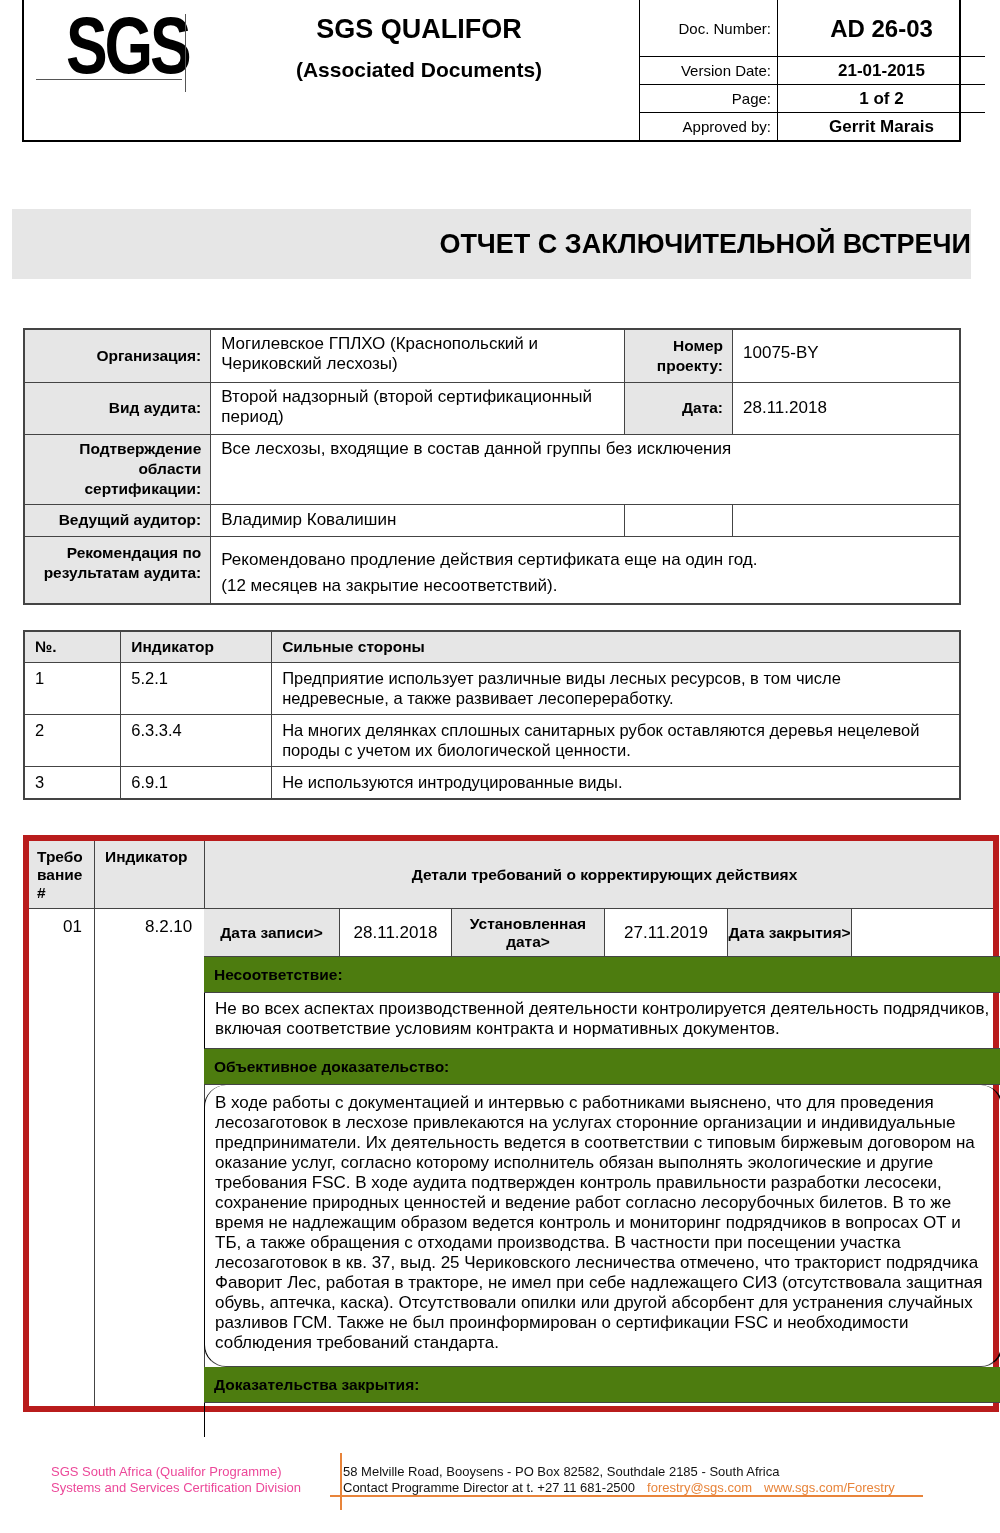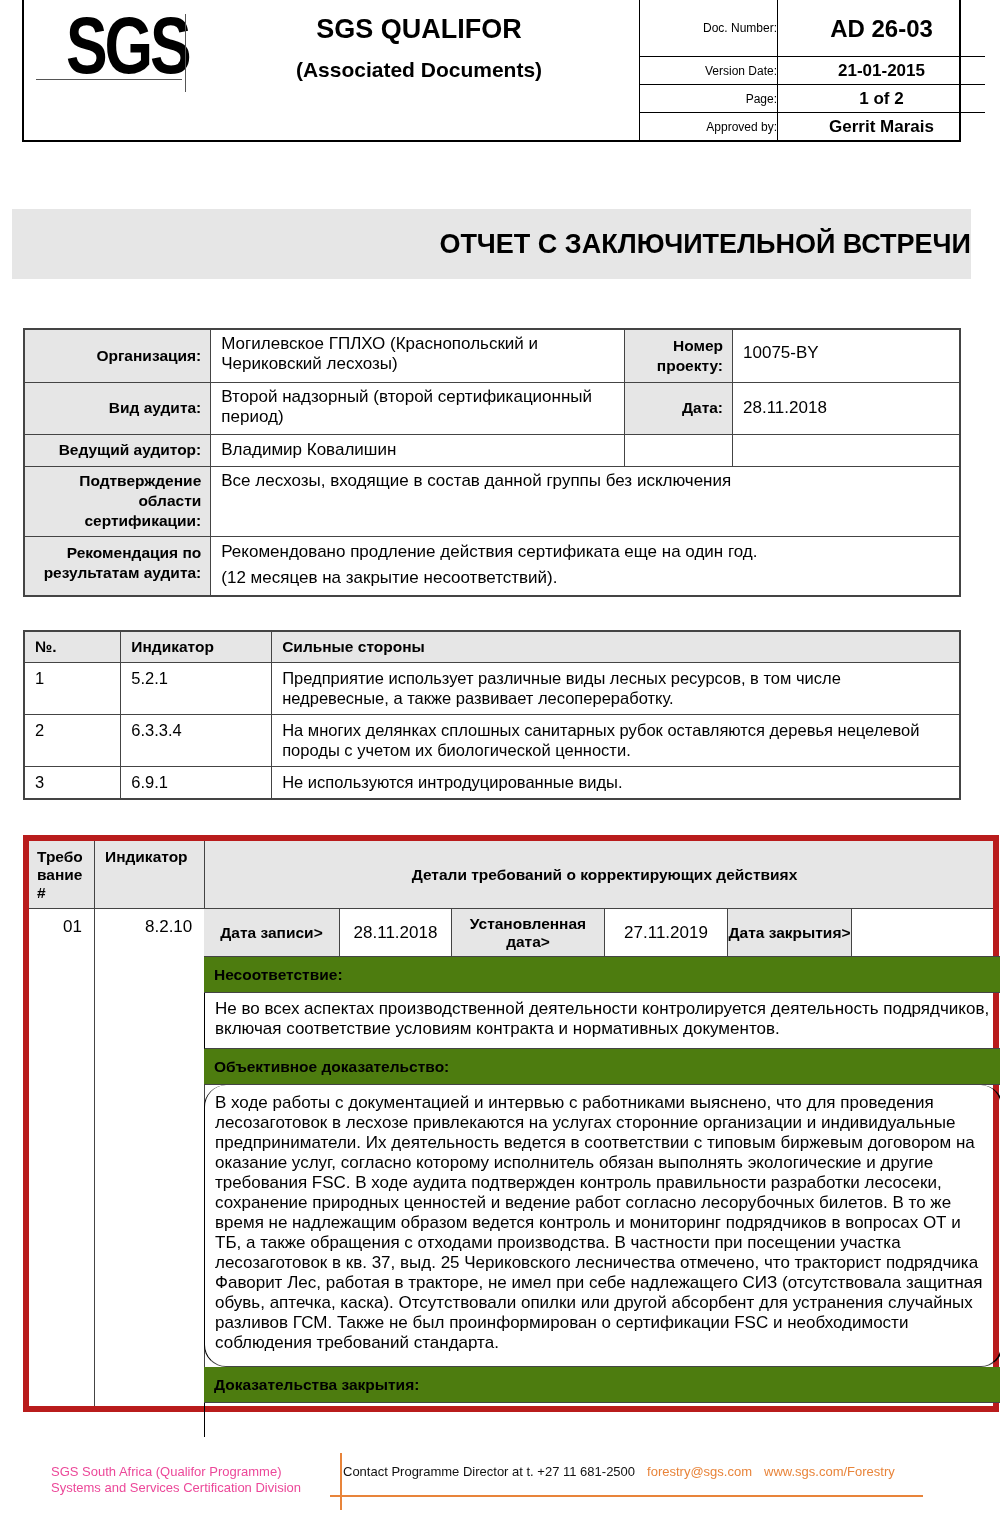--- a/index.html
+++ b/index.html
@@ -28,21 +28,21 @@
     .hdr-sub {
       position: absolute; left: 230px; top: 58px; width: 330px; text-align: center;
       font-weight: bold; font-size: 21px;
     }
     .hdr-meta {
       position: absolute; left: 615px; top: 0; width: 346px; height: 142px;
       border-left: 1px solid #000;
     }
     .meta-row { display: flex; border-bottom: 1px solid #000; }
     .meta-row:last-child { border-bottom: none; }
-    .meta-label { width: 138px; border-right: 1px solid #000; text-align: right; padding-right: 0; font-size: 12px; }
+    .meta-label { width: 138px; border-right: 1px solid #000; text-align: right; padding-right: 6px; font-size: 15px; }
     .meta-val { flex: 1; text-align: center; font-weight: bold; font-size: 17px; }
     .meta-row.r1 { height: 57px; align-items: center; }
     .meta-row.r1 .meta-label, .meta-row.r1 .meta-val { height: 57px; line-height: 57px; }
     .meta-row.r1 .meta-val { font-size: 24px; }
     .meta-row.r2, .meta-row.r3, .meta-row.r4 { height: 28px; }
     .meta-row.r2 .meta-label, .meta-row.r2 .meta-val,
     .meta-row.r3 .meta-label, .meta-row.r3 .meta-val,
     .meta-row.r4 .meta-label, .meta-row.r4 .meta-val { height: 28px; line-height: 28px; }
 
     
@@ -151,33 +151,33 @@
     <td class="val">Могилевское ГПЛХО (Краснопольский и Чериковский лесхозы)</td>
     <td class="lbl mid">Номер проекту:</td>
     <td class="val" style="padding-top:13px">10075-BY</td>
   </tr>
   <tr style="height:52px">
     <td class="lbl mid">Вид аудита:</td>
     <td class="val">Второй надзорный (второй сертификационный период)</td>
     <td class="lbl mid">Дата:</td>
     <td class="val mid">28.11.2018</td>
   </tr>
+  <tr style="height:70px">
+    <td class="lbl">Подтверждение области сертификации:</td>
+    <td class="val" colspan="3">Все лесхозы, входящие в состав данной группы без исключения</td>
+  </tr>
   <tr style="height:32px">
     <td class="lbl mid">Ведущий аудитор:</td>
     <td class="val mid">Владимир Ковалишин</td>
     <td class="val"></td>
     <td class="val"></td>
   </tr>
-  <tr style="height:70px">
-    <td class="lbl">Подтверждение области сертификации:</td>
-    <td class="val" colspan="3">Все лесхозы, входящие в состав данной группы без исключения</td>
-  </tr>
   <tr style="height:56px">
     <td class="lbl" style="padding-top:6px">Рекомендация по результатам аудита:</td>
-    <td class="val" colspan="3" style="line-height:26px;padding-top:2px">
+    <td class="val" colspan="3" style="line-height:26px;padding-top:10px">
       <div>Рекомендовано продление действия сертификата еще на один год.</div>
       <div>(12 месяцев на закрытие несоответствий).</div>
     </td>
   </tr>
 </tbody>
   </table>
 
 <table class="strengths">
   <colgroup>
     <col style="width:97px">
@@ -236,16 +236,17 @@
   </div>
 </div>
 
 <div class="foot-left">
   <div>SGS South Africa (Qualifor Programme)</div>
   <div>Systems and Services Certification Division</div>
 </div>
 <div class="foot-vline"></div>
 <div class="foot-hline"></div>
 <div class="foot-right">
+  <div>58 Melville Road,  Booysens  -  PO Box 82582,  Southdale 2185  - South Africa</div>
   <div>
     <span>Contact Programme Director at  t. +27 11 681-2500</span><span class="spacer"></span><span class="foot-orange">forestry@sgs.com</span><span class="spacer"></span><span class="foot-orange">www.sgs.com/Forestry</span>
   </div>
 </div>
 
 </body></html>

